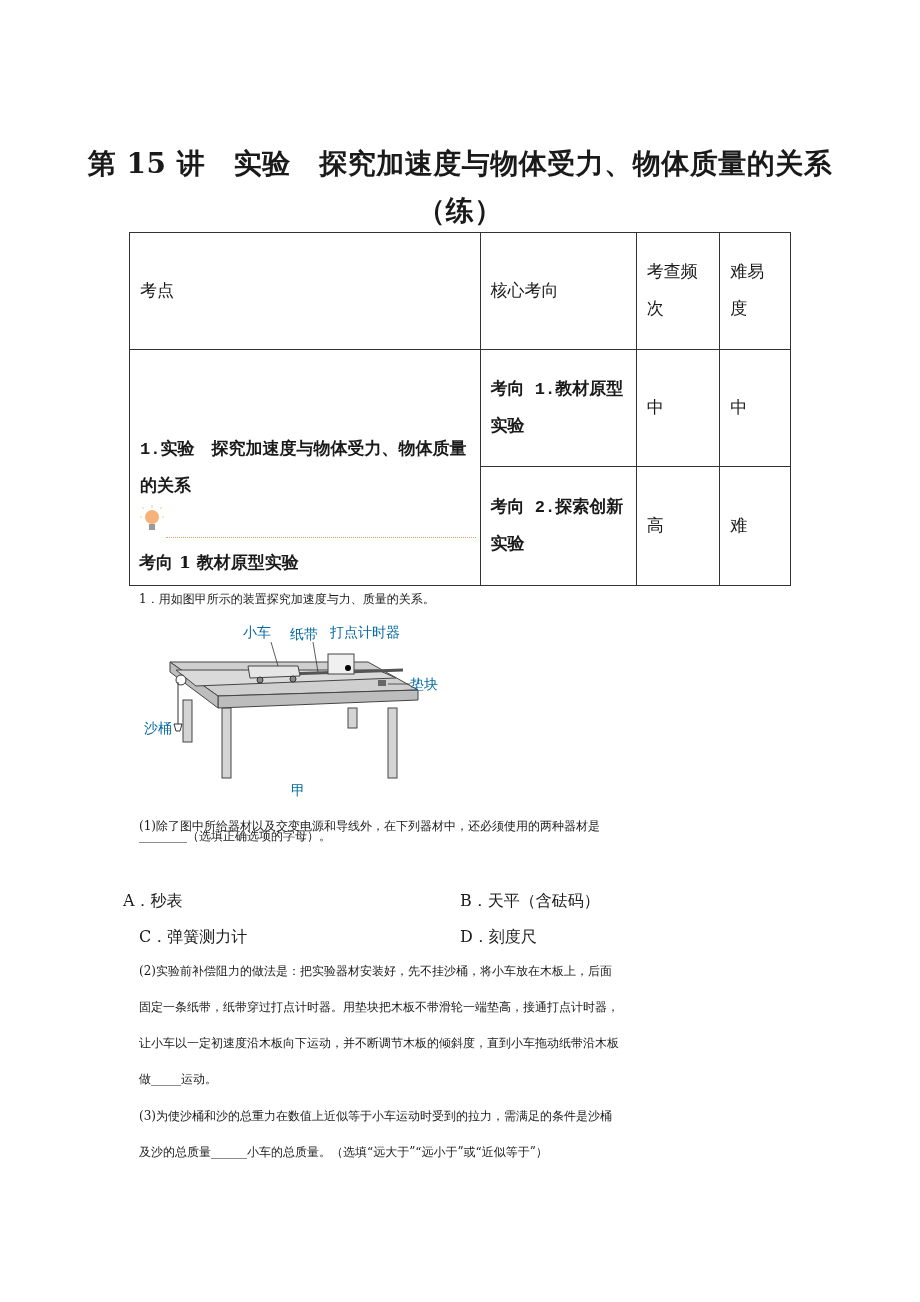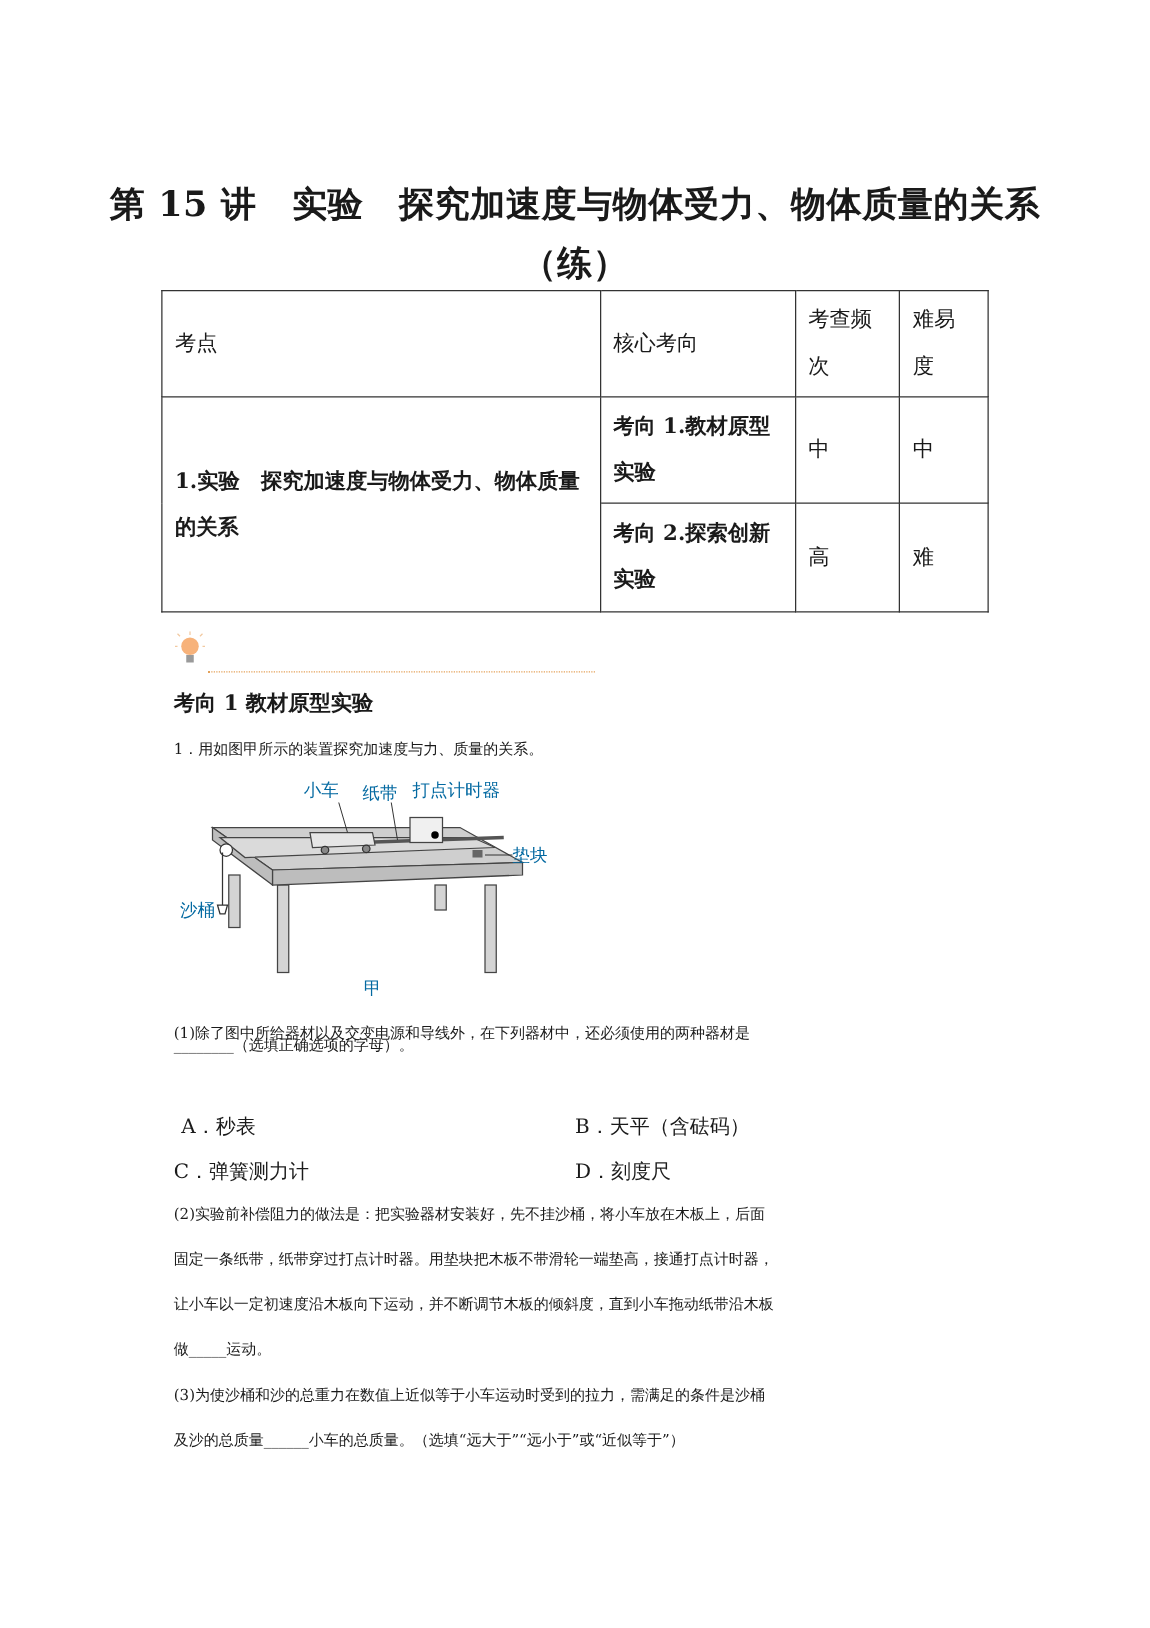--- a/index.html
+++ b/index.html
@@ -13,21 +13,21 @@
     font-weight: bold; font-size: 28px; letter-spacing: 0.5px;
   }
   #title-line1 { top: 145px; }
   #title-line2 { top: 192px; }
 
   table.kp {
     position: absolute; left: 129px; top: 232px; width: 662px;
     border-collapse: collapse; font-size: 17px;
   }
   table.kp td {
-    border: 1.5px solid #333; vertical-align: middle; padding: 0 10px; line-height: 37px;
+    border: 1.5px solid #333; vertical-align: middle; padding: 16px 10px; line-height: 37px; font-family: Liberation Mono, monospace;
   }
   .c1 { width: 332px; }
   .c2 { width: 136px; }
   .c3 { width: 63px; }
   .c4 { width: 50px; }
   .row-head td { height: 84px; }
   .row-a td.sub { height: 84px; }
   .row-b td.sub { height: 86px; margin-top: 24px; }
   .bold { font-weight: bold; }
 
@@ -134,21 +134,21 @@
   <div class="fig-label" style="left:152px; top:6px;">纸带</div>
   <div class="fig-label" style="left:192px; top:4px;">打点计时器</div>
   <div class="fig-label" style="left:272px; top:56px;font-family:Liberation Serif, serif;">垫块</div>
   <div class="fig-label" style="left:6px; top:100px;">沙桶</div>
   <div class="fig-label" style="left:153px; top:162px;">甲</div>
 </div>
 
 <div class="p" style="top:818px;">(1)除了图中所给器材以及交变电源和导线外，在下列器材中，还必须使用的两种器材是</div>
 <div class="p" style="top:828px;">________（选填正确选项的字母）。</div>
 
-<div class="opt" style="left:145px; top:891px;text-align:right;">A．秒表</div>
+<div class="opt" style="left:123px; top:891px;text-align:right;">A．秒表</div>
 <div class="opt" style="left:460px; top:891px;">B．天平（含砝码）</div>
 <div class="opt" style="left:139px; top:927px;">C．弹簧测力计</div>
 <div class="opt" style="left:460px; top:927px;">D．刻度尺</div>
 
 <div class="p" style="top:963px;">(2)实验前补偿阻力的做法是：把实验器材安装好，先不挂沙桶，将小车放在木板上，后面</div>
 <div class="p" style="top:999px;text-align:right;">固定一条纸带，纸带穿过打点计时器。用垫块把木板不带滑轮一端垫高，接通打点计时器，</div>
 <div class="p" style="top:1035px;">让小车以一定初速度沿木板向下运动，并不断调节木板的倾斜度，直到小车拖动纸带沿木板</div>
 <div class="p" style="top:1071px;">做_____运动。</div>
 
 <div class="p" style="top:1108px;">(3)为使沙桶和沙的总重力在数值上近似等于小车运动时受到的拉力，需满足的条件是沙桶</div>

